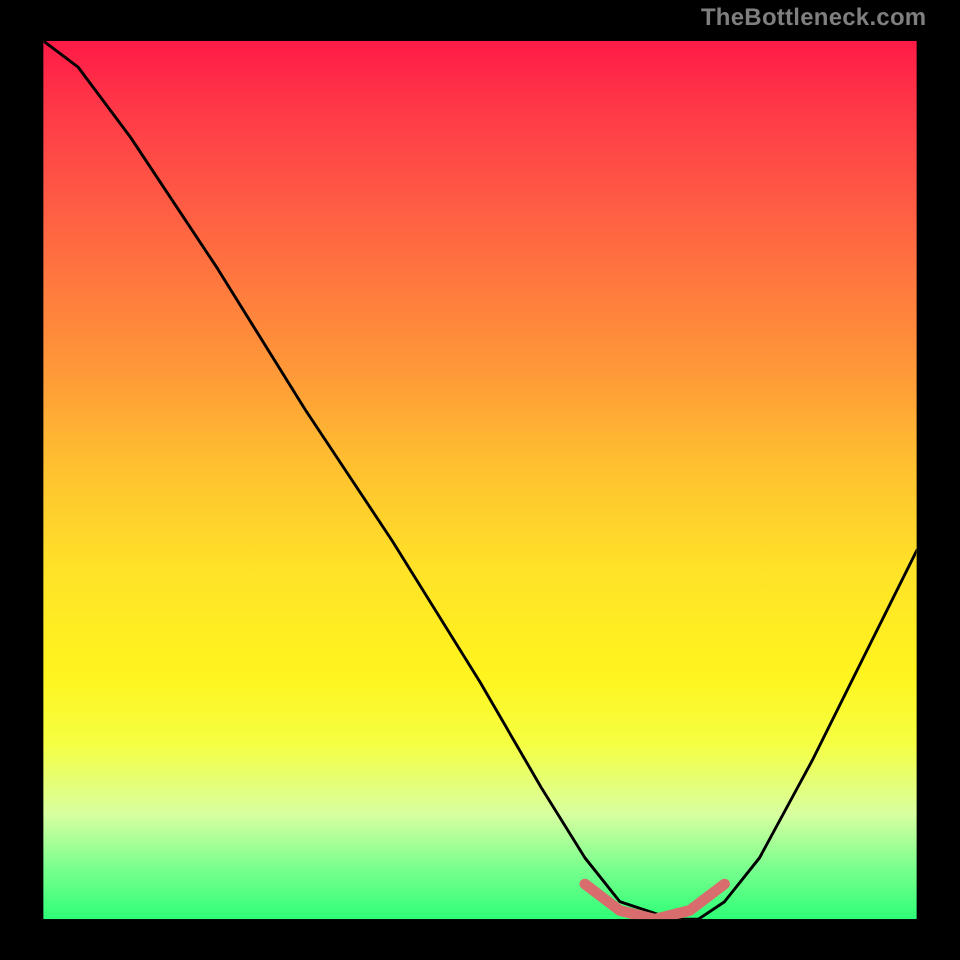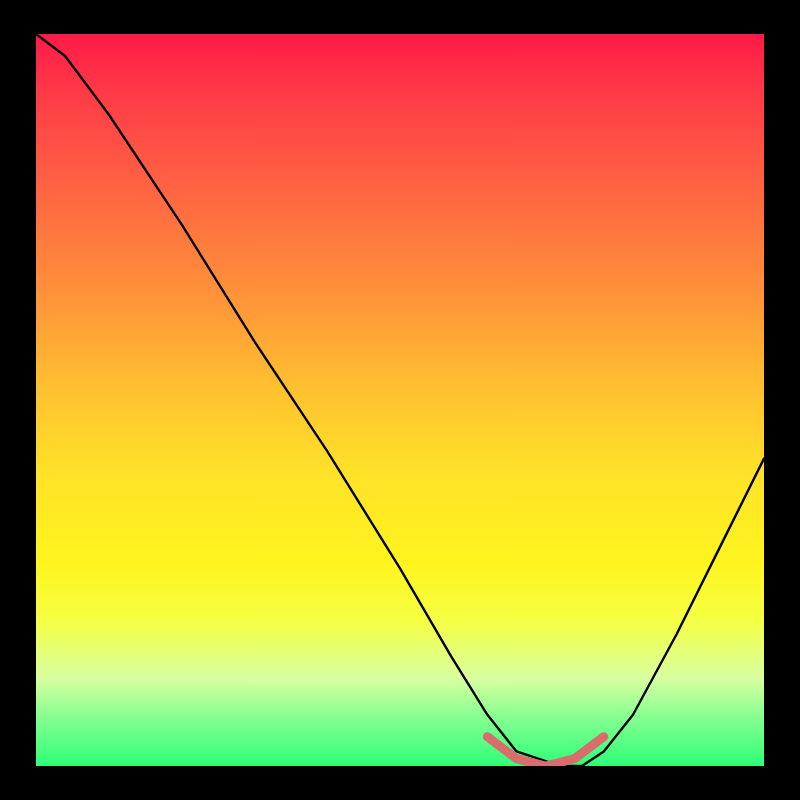--- a/index.html
+++ b/index.html
@@ -56,20 +56,21 @@
   svg.curve {
     position: absolute;
     inset: 0;
   }
 </style>
 </head>
 <body>
 
 <div class="frame">
 
+  <div class="attribution">TheBottleneck.com</div>
 
   <div class="plot-area">
     <div class="gradient-bg"></div>
 
     <svg class="curve" viewBox="0 0 728 732" preserveAspectRatio="none">
       <path id="curve-main" fill="none" stroke="#000" stroke-width="2.4" stroke-linecap="round" stroke-linejoin="round" d="M0.0 0.0 L29.1 22.0 L72.8 80.5 L145.6 190.3 L218.4 307.4 L291.2 417.2 L364.0 534.4 L415.0 622.2 L451.4 680.8 L480.5 717.4 L524.2 732.0 L546.0 732.0 L567.8 717.4 L597.0 680.8 L640.6 600.2 L684.3 512.4 L728.0 424.6"></path>
       <path id="curve-floor" fill="none" stroke="#d96c6c" stroke-width="9" stroke-linecap="round" stroke-linejoin="round" d="M451.4 702.7 L480.5 724.7 L509.6 732.0 L538.7 724.7 L567.8 702.7"></path>
     </svg>
   </div>
 

